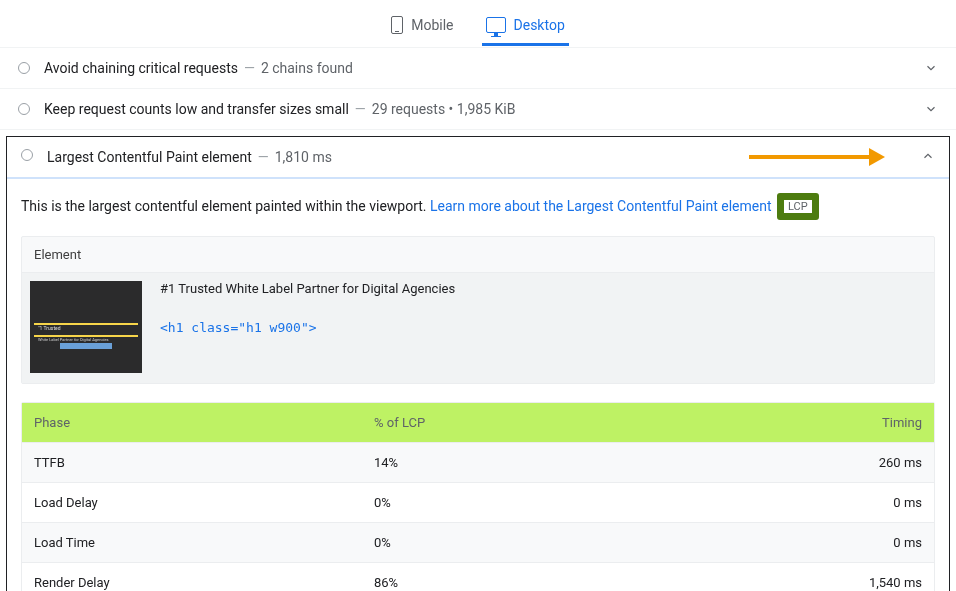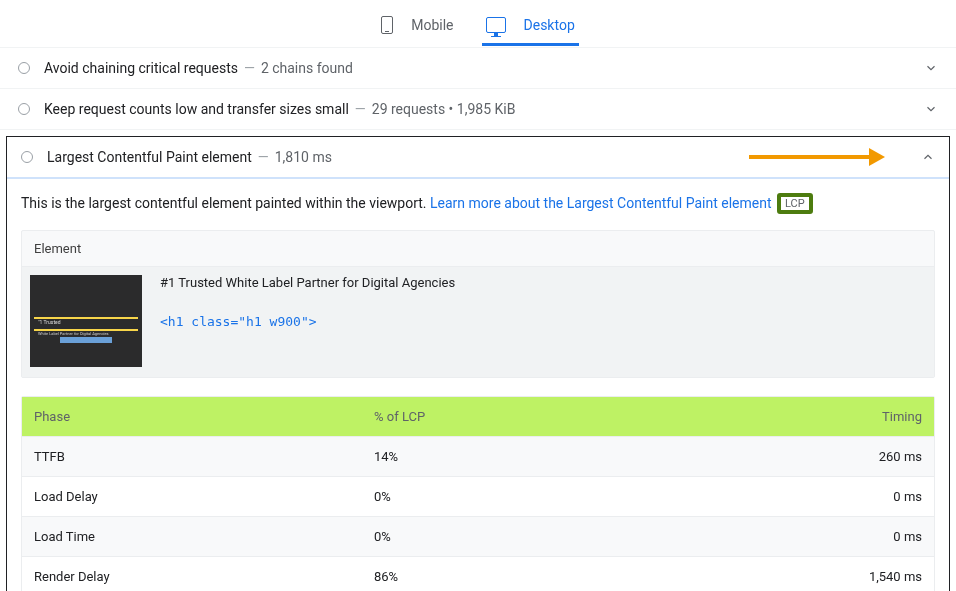--- a/index.html
+++ b/index.html
@@ -1,51 +1,51 @@
 <!DOCTYPE html>
 <html><head>
 <meta charset="utf-8">
 <style>
 * { box-sizing: border-box; margin: 0; padding: 0; }
 body { font-family: -apple-system, BlinkMacSystemFont, "Segoe UI", Roboto, Helvetica, Arial, sans-serif; font-size: 14px; color: #202124; background: #fff; }
 .container { width: 956px; margin: 0 auto; }
 
 .tabs { display: flex; justify-content: center; align-items: center; gap: 24px; padding: 6px 0 0; border-bottom: 1px solid #f1f3f4; }
-.tab { display: flex; align-items: center; gap: 18px; padding: 10px 4px 10px; cursor: pointer; border-bottom: 3px solid transparent; color: #5f6368; font-size: 14px; }
+.tab { display: flex; align-items: center; gap: 8px; padding: 10px 4px 10px; cursor: pointer; border-bottom: 3px solid transparent; color: #5f6368; font-size: 14px; }
 .tab.active { color: #1a73e8; border-bottom-color: #1a73e8; }
 .tab-icon-mobile { width: 12px; height: 18px; border: 1.5px solid #5f6368; border-radius: 2px; position: relative; }
 .tab-icon-mobile::after { content: ""; position: absolute; bottom: 1px; left: 50%; transform: translateX(-50%); width: 4px; height: 1px; background: #5f6368; }
 .tab-icon-desktop { width: 20px; height: 16px; border: 1.5px solid #1a73e8; border-radius: 2px; position: relative; }
 .tab-icon-desktop::after { content: ""; position: absolute; bottom: -5px; left: 50%; transform: translateX(-50%); width: 10px; height: 1.5px; background: #1a73e8; }
 .tab-icon-desktop::before { content: ""; position: absolute; bottom: -4px; left: 50%; transform: translateX(-50%); width: 4px; height: 3px; background: #1a73e8; }
 
 .audit-row { display: flex; align-items: center; padding: 12px 18px; border-bottom: 1px solid #f1f3f4; cursor: pointer; }
 .audit-row .circ { width: 12px; height: 12px; border: 1.5px solid #9aa0a6; border-radius: 50%; margin-right: 14px; flex-shrink: 0; }
 .audit-row .title { color: #202124; }
 .audit-row .dash { color: #9aa0a6; margin: 0 6px; }
 .audit-row .meta { color: #5f6368; }
 .audit-row .chev { margin-left: auto; color: #5f6368; }
 .chev svg { width: 14px; height: 14px; display: block; }
 
 .expanded-card { border: 1px solid #202124; margin: 6px 6px 10px; }
-.expanded-header { display: flex; align-items: center; padding: 12px 14px; border-bottom: 2px solid #cfe2fb; position: relative; cursor: pointer; }
+.expanded-header { display: flex; align-items: flex-start; padding: 12px 14px; border-bottom: 2px solid #cfe2fb; position: relative; cursor: pointer; }
 .expanded-header .circ { width: 12px; height: 12px; border: 1.5px solid #9aa0a6; border-radius: 50%; margin-right: 14px; flex-shrink: 0; }
 .expanded-header .title { color: #202124; }
 .expanded-header .dash { color: #9aa0a6; margin: 0 6px; }
 .expanded-header .meta { color: #5f6368; }
 .expanded-header .chev { margin-left: auto; color: #5f6368; }
 
 .arrow-annot { position: absolute; right: 64px; top: 50%; transform: translateY(-50%); display: flex; align-items: center; }
 .arrow-line { width: 120px; height: 4px; background: #f29900; }
 .arrow-head { width: 0; height: 0; border-top: 9px solid transparent; border-bottom: 9px solid transparent; border-left: 16px solid #f29900; }
 
 .expanded-body { padding: 14px 14px 18px; }
 .desc { font-size: 14px; color: #202124; margin-bottom: 16px; }
 .desc a { color: #1a73e8; text-decoration: none; }
-.lcp-badge { display: inline-block; border: 4px solid #4d7c0f; border-radius: 3px; font-size: 11px; padding: 0 4px; color: #5f6368; vertical-align: 1px; margin-left: 2px; }
+.lcp-badge { display: inline-block; border: 7px solid #4d7c0f; border-radius: 3px; font-size: 11px; padding: 0 4px; color: #5f6368; vertical-align: 1px; margin-left: 2px; }
 
 .element-box { border: 1px solid #ebedef; background: #f8f9fa; border-radius: 2px; margin-bottom: 18px; }
 .element-box-h { padding: 10px 12px; font-size: 13px; color: #404040; border-bottom: 1px solid #ebedef; }
 .element-content { display: flex; gap: 18px; padding: 8px 8px 10px; align-items: flex-start; background: #f1f3f4; }
 .thumb { width: 112px; height: 92px; background: #2b2b2c; position: relative; border: 0; flex-shrink: 0; }
 .thumb .bar1 { position: absolute; left: 4px; right: 4px; top: 42px; height: 2px; background: #f7d54a; }
 .thumb .bar2 { position: absolute; left: 4px; right: 4px; top: 54px; height: 2px; background: #f7d54a; }
 .thumb .blue { position: absolute; left: 30px; width: 52px; top: 62px; height: 6px; background: #6aa0d8; }
 .thumb .txt1 { position: absolute; left: 8px; top: 44px; font-size: 5px; color: #ddd; }
 .thumb .txt2 { position: absolute; left: 8px; top: 56px; font-size: 4px; color: #ccc; white-space: nowrap; }

